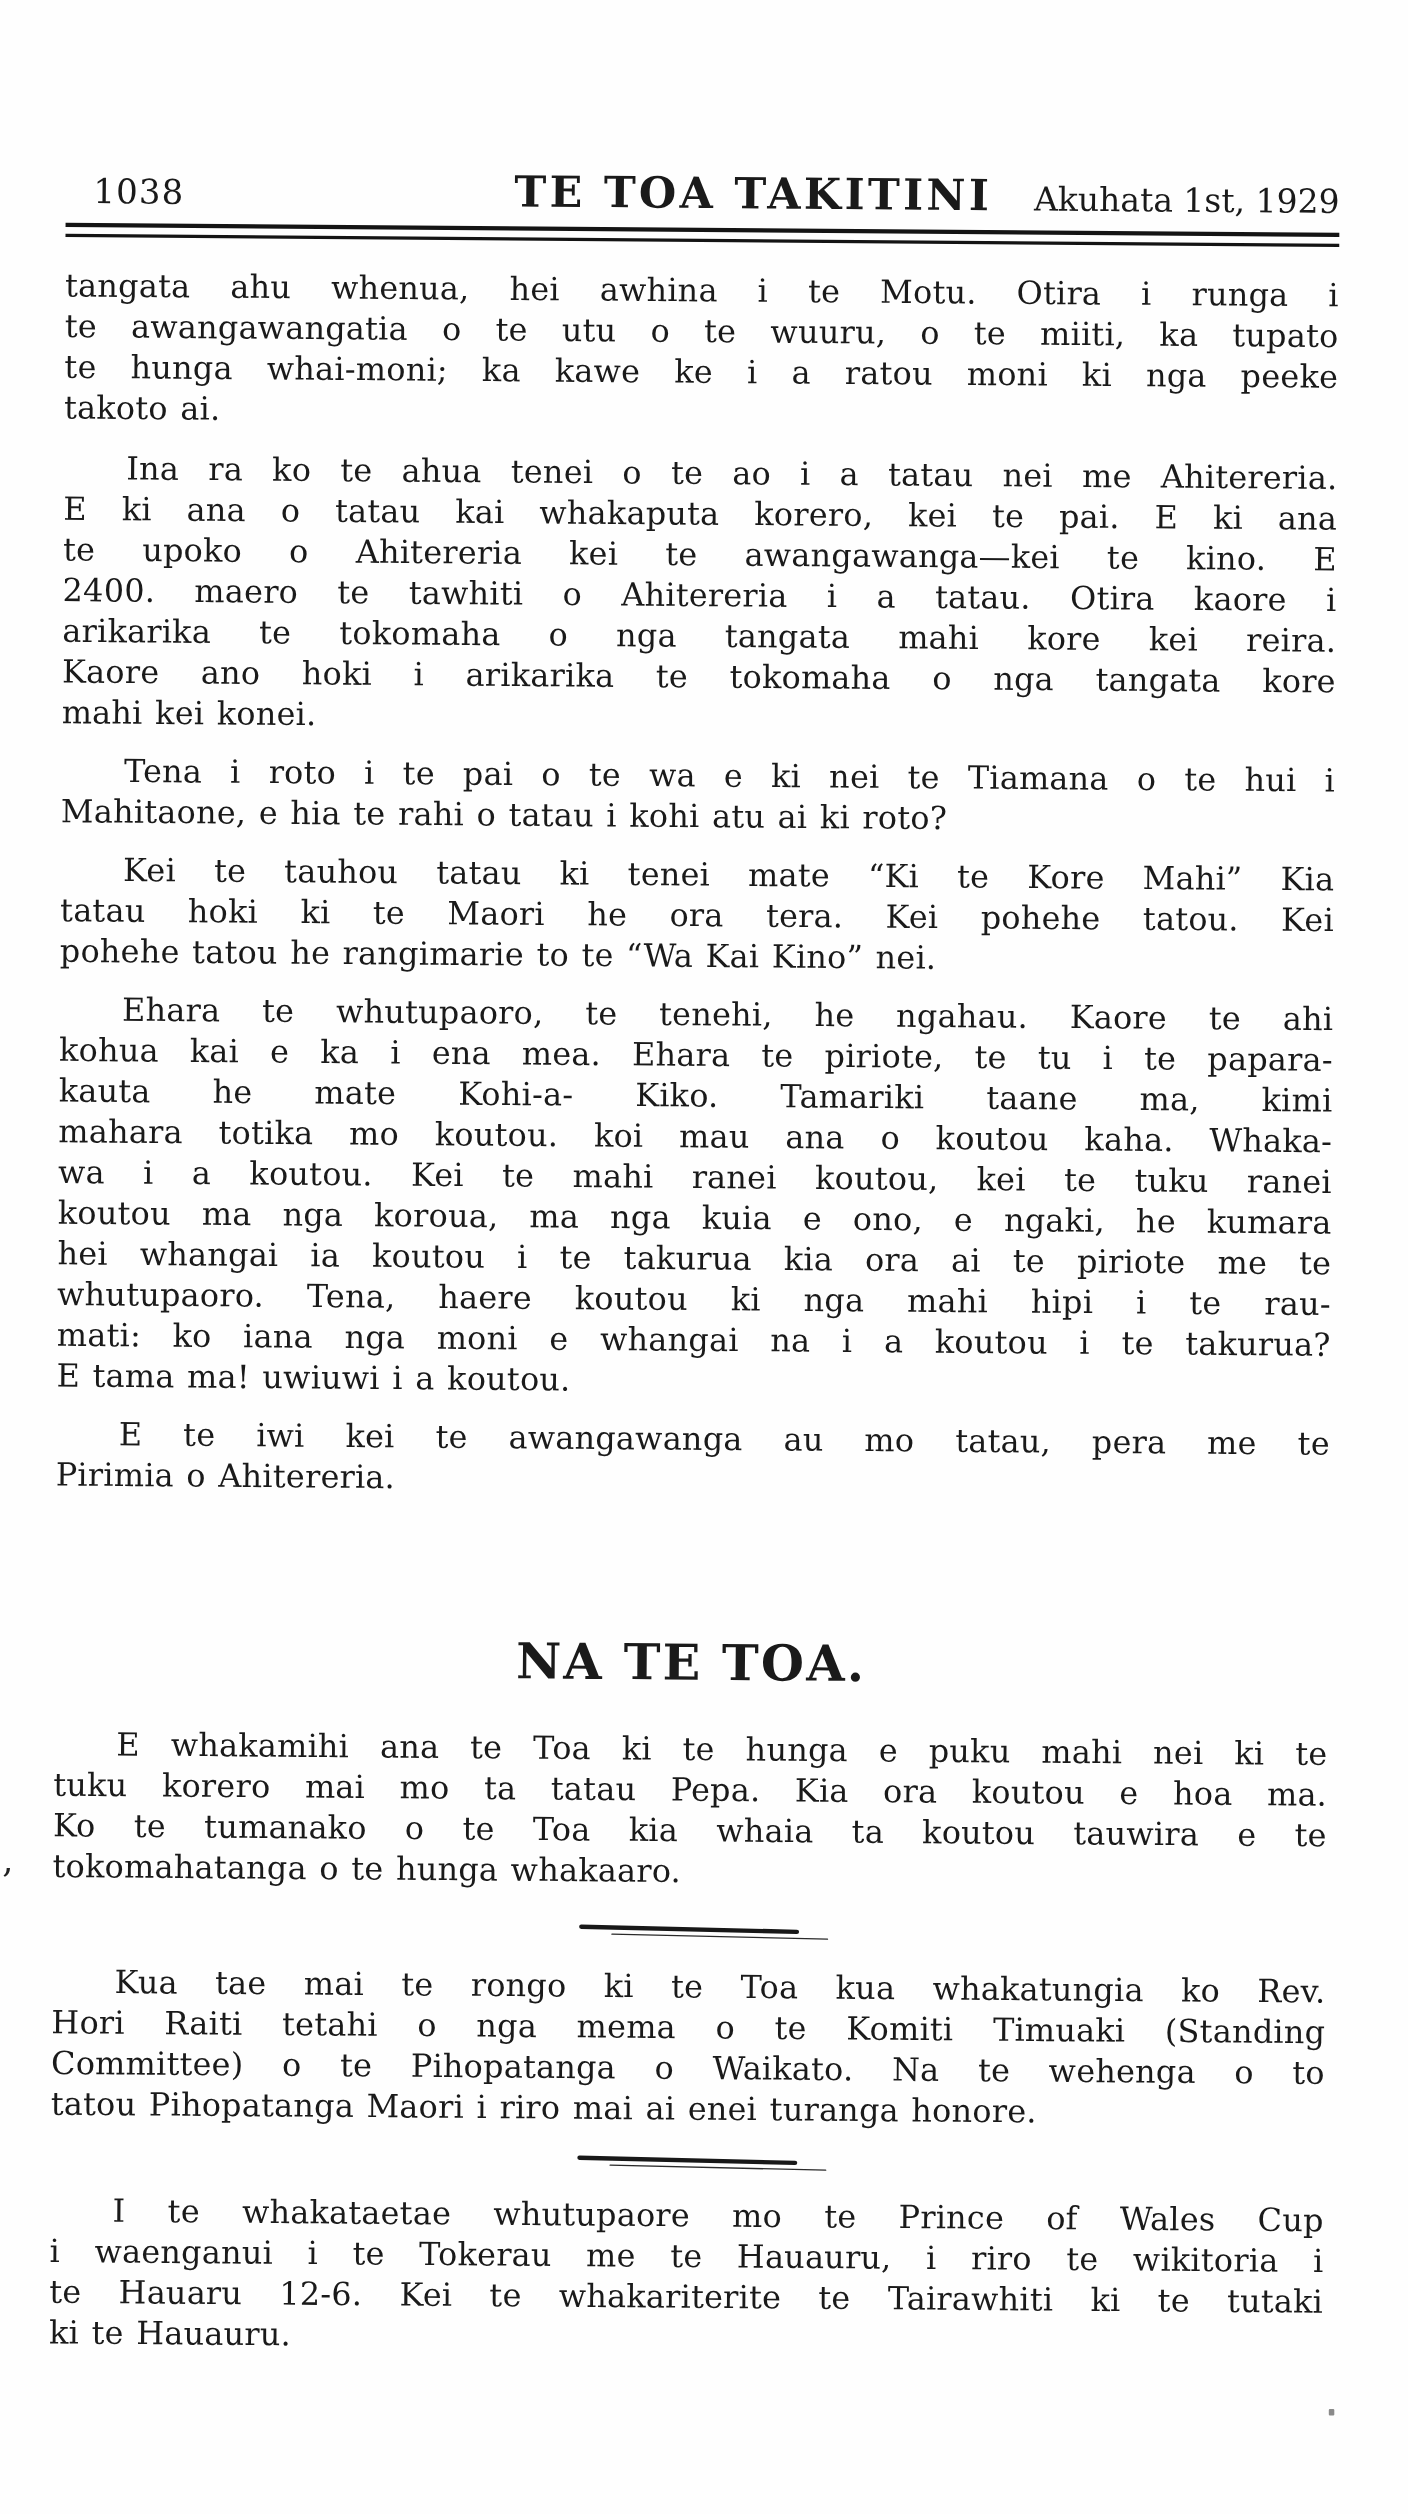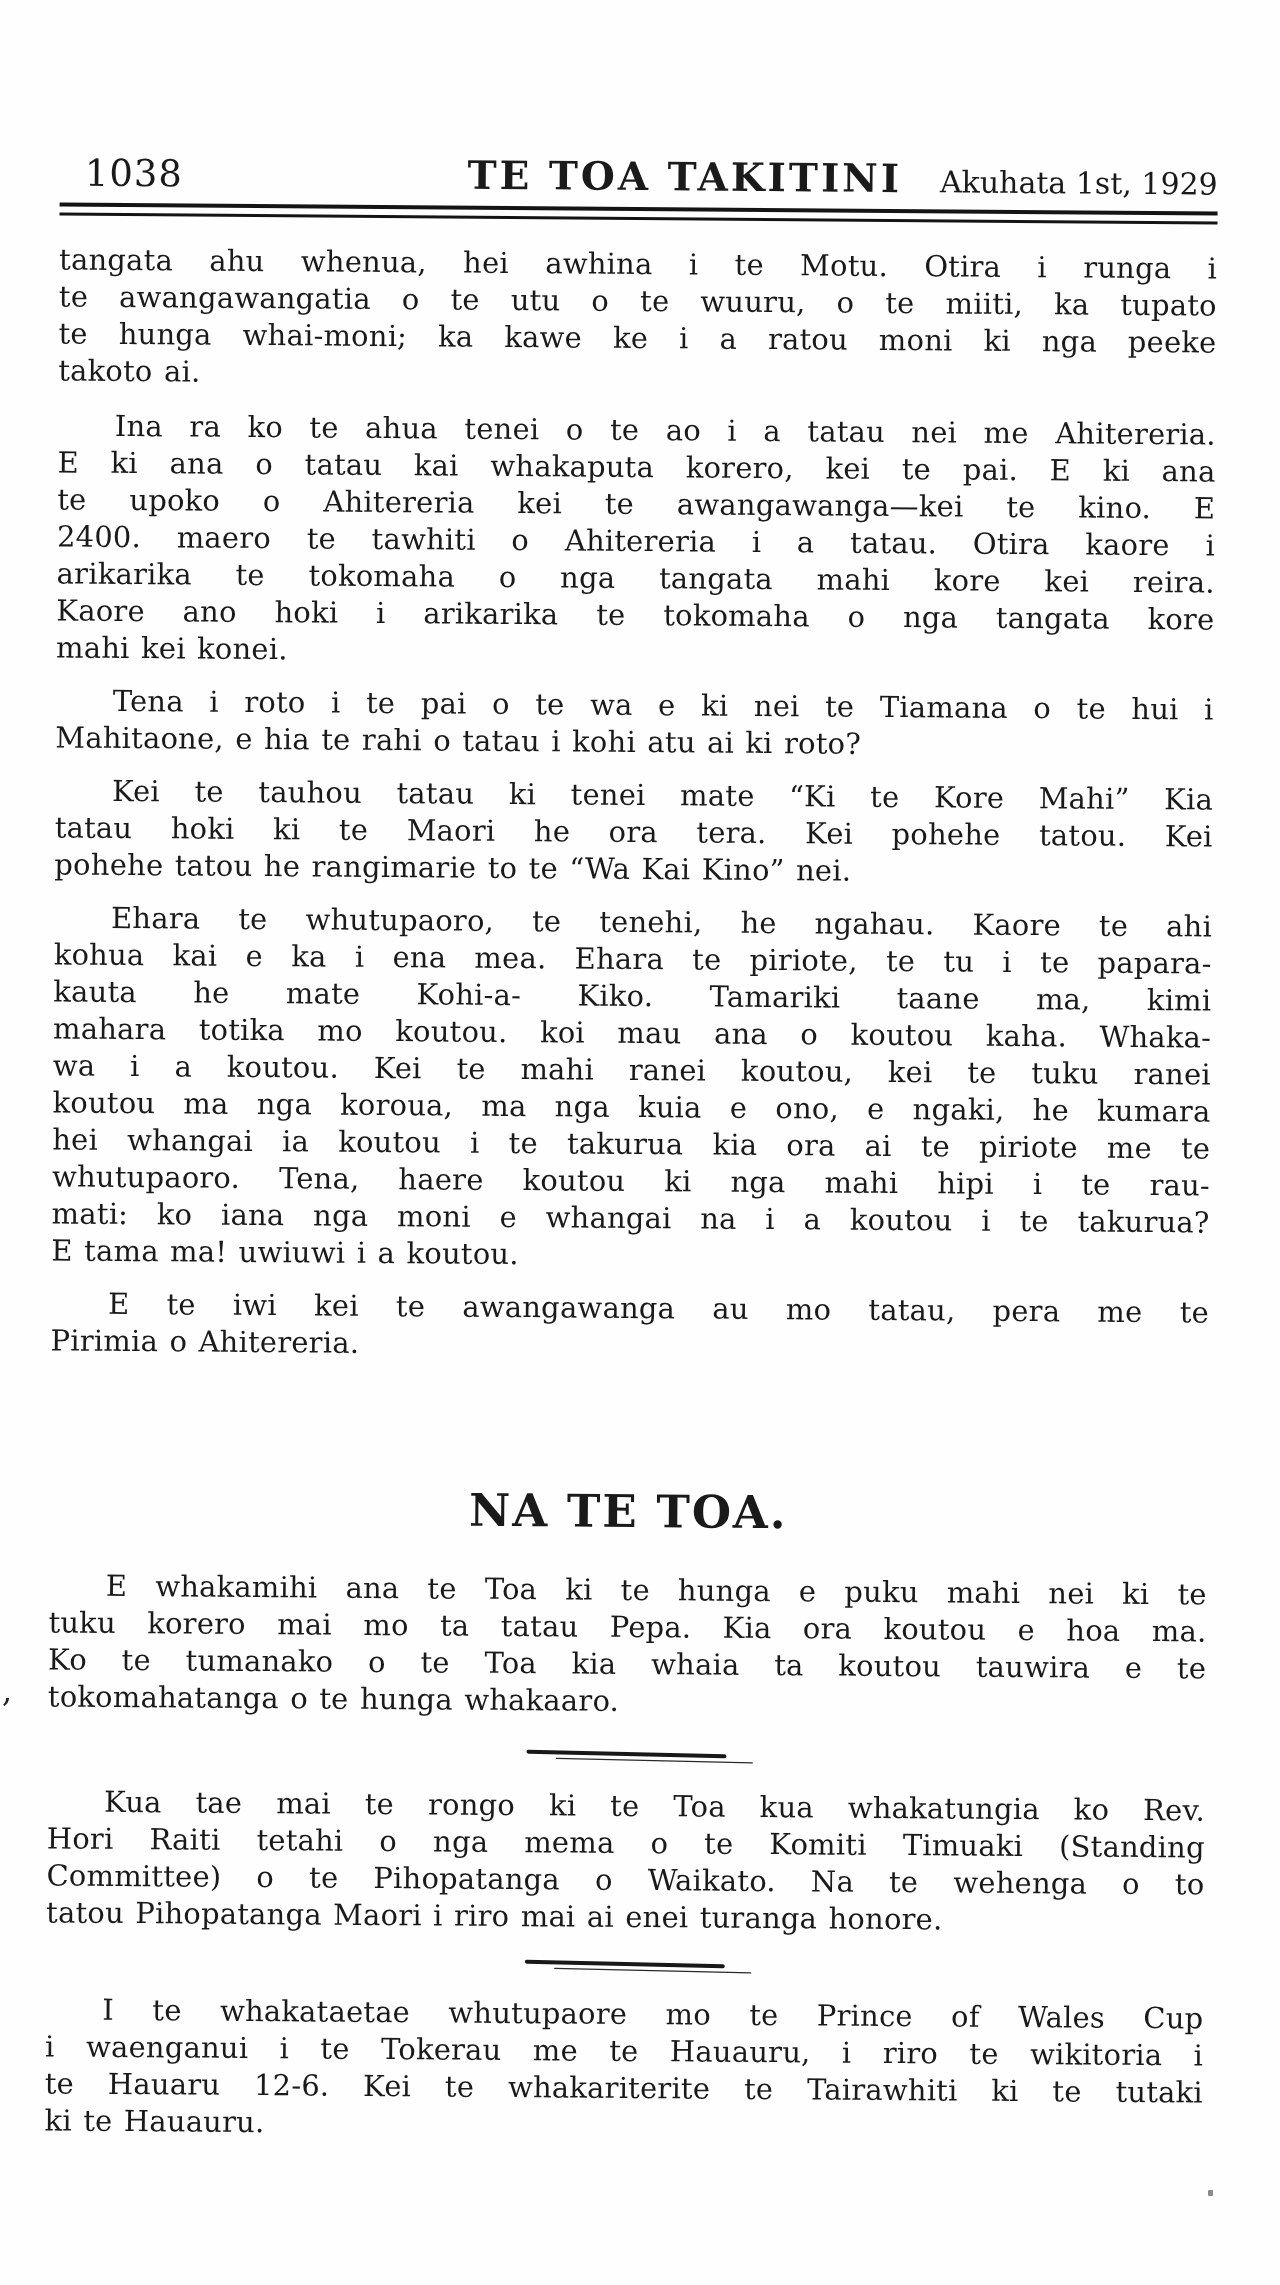--- a/index.html
+++ b/index.html
@@ -23,21 +23,21 @@
   
   .masthead {
     display: grid;
     grid-template-columns: 1fr auto 1fr;
     align-items: baseline;
     line-height: 40px;
   }
   .page-num {
     justify-self: start;
     padding-left: 25px;
-    font-size: 37px;
+    font-size: 31px;
     letter-spacing: 1px;
     text-align: center;
   }
   .journal-title {
     justify-self: center;
     transform: translateX(46px);
     font-size: 39px;
     font-weight: bold;
     letter-spacing: 3px;
     white-space: nowrap;

